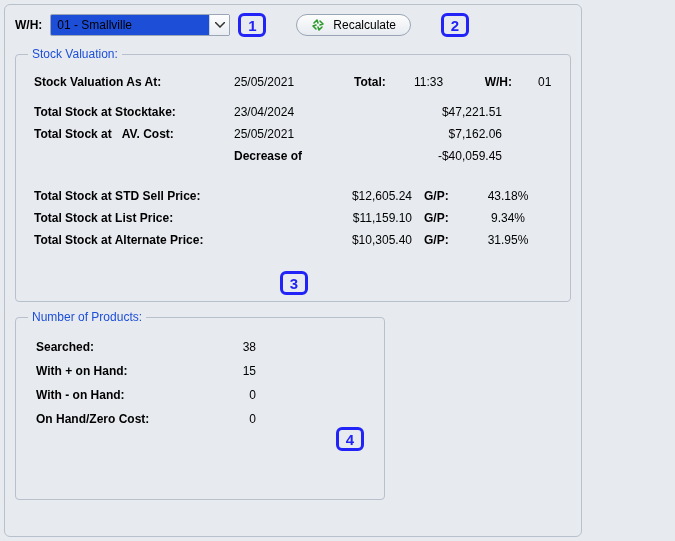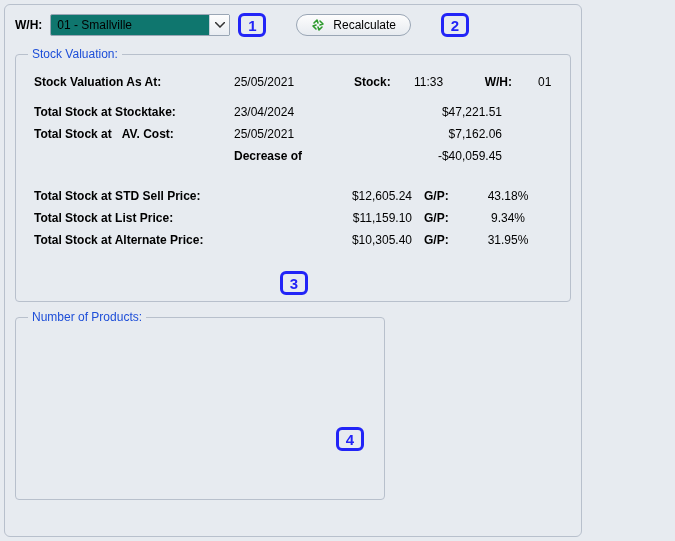--- a/index.html
+++ b/index.html
@@ -19,21 +19,21 @@
   }
   .top-row {
     display: flex; align-items: center;
     gap: 8px;
     margin-bottom: 10px;
   }
   .lbl { font-weight: bold; }
   .combo {
     display: flex; align-items: center;
     width: 180px; height: 22px;
-    background: #0f766e;
+    background: #1d4ed8;
     border: 1px solid #9aa6b5;
     border-radius: 2px;
     padding: 0 0 0 6px;
     position: relative;
   }
   .combo-text { flex: 1; }
   .combo-btn {
     width: 20px; height: 100%;
     display: flex; align-items: center; justify-content: center;
     border-left: 1px solid #c8d0da;
@@ -145,21 +145,21 @@
   </div>
 
   <fieldset class="group" style="position:relative; height:255px;">
     <legend>Stock Valuation:</legend>
 
     <table class="sv-grid">
       <tbody>
           <tr>
         <td class="sv-col-label bold">Stock Valuation As At:</td>
         <td class="sv-col-v1">25/05/2021</td>
-        <td class="sv-col-time-lbl bold">Stock:</td>
+        <td class="sv-col-time-lbl bold">Total:</td>
         <td class="sv-col-time-val">11:33</td>
         <td class="sv-col-wh-lbl bold t-right">W/H:</td>
         <td class="sv-col-wh-val" style="padding-left:20px">01</td>
       </tr>
     </tbody>
       </table>
 
     <div style="height:8px"></div>
 
     <table class="sv-grid">
@@ -214,16 +214,36 @@
         <td class="g2-pct">31.95%</td>
       </tr>
     </tbody>
       </table>
 
     <div class="callout callout-float c3">3</div>
   </fieldset>
 
   <fieldset class="group products" style="position:relative;">
     <legend>Number of Products:</legend>
+    <table class="p-grid">
+      <tbody>
+          <tr>
+        <td class="p-label bold">Searched:</td>
+        <td class="p-val">38</td>
+      </tr>
+      <tr>
+        <td class="p-label bold">With + on Hand:</td>
+        <td class="p-val">15</td>
+      </tr>
+      <tr>
+        <td class="p-label bold">With - on Hand:</td>
+        <td class="p-val">0</td>
+      </tr>
+      <tr>
+        <td class="p-label bold">On Hand/Zero Cost:</td>
+        <td class="p-val">0</td>
+      </tr>
+    </tbody>
+      </table>
     <div class="callout callout-float c4">4</div>
   </fieldset>
 
 </div>
 
 </body></html>

